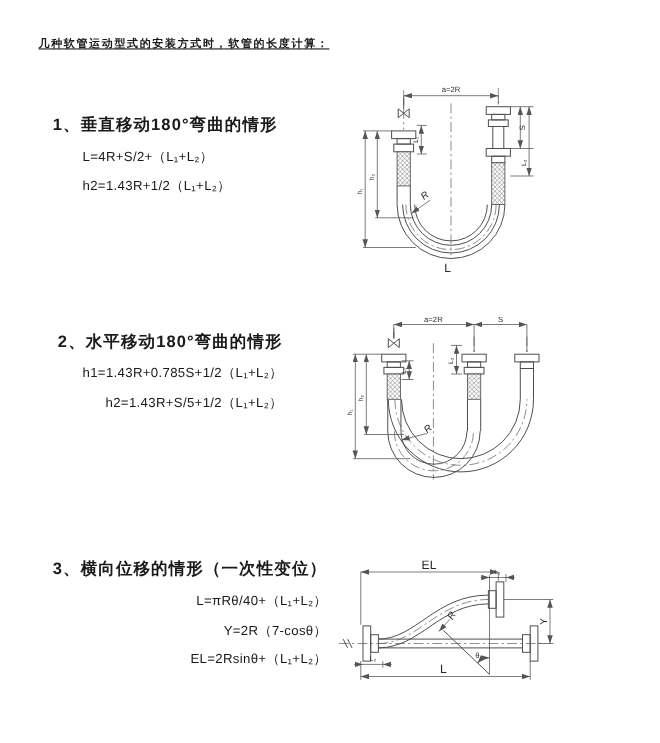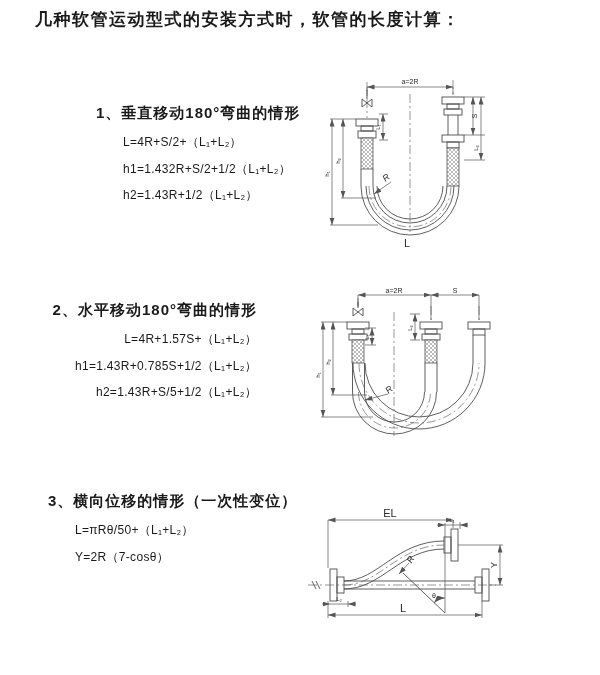--- a/index.html
+++ b/index.html
@@ -2,25 +2,25 @@
 <html><head>
 <meta charset="utf-8">
 <style>
   html,body{margin:0;padding:0;}
   body{
     width:600px;height:675px;position:relative;background:#ffffff;
     font-family:"Liberation Sans","DejaVu Sans",sans-serif;color:#1a1a1a;
     overflow:hidden;
   }
   .title{
-    position:absolute;left:35px;top:8px;
-    font-size:17px;font-weight:700;letter-spacing:1.5px;
+    position:absolute;left:35px;top:33px;
+    font-size:10px;font-weight:700;letter-spacing:1.5px;text-decoration:underline;
   }
   .section{position:absolute;left:48px;}
-  .sec1{top:104px;margin-left:48px;} .sec2{top:301px;text-align:right;} .sec3{top:492px;}
+  .sec1{top:104px;} .sec2{top:301px;text-align:right;} .sec3{top:508px;text-align:right;}
   .heading{font-size:15px;font-weight:700;letter-spacing:1px;margin:0 0 6px 0;}
   .formula{font-size:12px;line-height:26.5px;letter-spacing:.3px;padding-left:27px;white-space:nowrap;}
   svg{position:absolute;}
   .d1{left:318px;top:74px;width:185px;height:180px;}
   .d2{left:315px;top:288px;width:185px;height:160px;}
   .d3{left:300px;top:508px;width:210px;height:120px;}
   .ln{stroke:#4d4d4d;stroke-width:0.9;fill:none;}
   .dim{stroke:#555;stroke-width:0.7;fill:none;}
   .cl{stroke:#6a6a6a;stroke-width:0.7;fill:none;stroke-dasharray:9 3 2 3;}
   .braid{stroke:#555;stroke-width:0.8;}
@@ -31,35 +31,34 @@
   .it{font-style:italic;}
 </style>
 </head>
 <body>
 
 <div class="title">几种软管运动型式的安装方式时，软管的长度计算：</div>
 
 <div class="section sec1">
   <div class="heading">1、垂直移动180°弯曲的情形</div>
   <div class="formula">L=4R+S/2+（L₁+L₂）</div>
-  <div class="formula">h1=1.432R+S/2+1/2（L₁+L₂）</div>
   <div class="formula">h2=1.43R+1/2（L₁+L₂）</div>
 </div>
 
 <div class="section sec2">
   <div class="heading">2、水平移动180°弯曲的情形</div>
-  <div class="formula">L=4R+1.57S+（L₁+L₂）</div>
   <div class="formula">h1=1.43R+0.785S+1/2（L₁+L₂）</div>
   <div class="formula">h2=1.43R+S/5+1/2（L₁+L₂）</div>
 </div>
 
 <div class="section sec3">
   <div class="heading">3、横向位移的情形（一次性变位）</div>
-  <div class="formula">L=πRθ/50+（L₁+L₂）</div>
+  <div class="formula">L=πRθ/40+（L₁+L₂）</div>
   <div class="formula">Y=2R（7-cosθ）</div>
+  <div class="formula">EL=2Rsinθ+（L₁+L₂）</div>
 </div>
 
 <svg class="d1" viewBox="0 0 185 180">
   <defs>
     <marker id="ar1" markerWidth="9" markerHeight="7" refX="7.5" refY="2.5" orient="auto-start-reverse" markerUnits="userSpaceOnUse">
       <path d="M0,0L7.5,2.5L0,5Z" fill="#555"></path>
     </marker>
     <pattern id="br1" width="4" height="4" patternUnits="userSpaceOnUse">
       <path d="M0,4L4,0M0,0L4,4" stroke="#777" stroke-width="0.5" fill="none"></path>
     </pattern>

